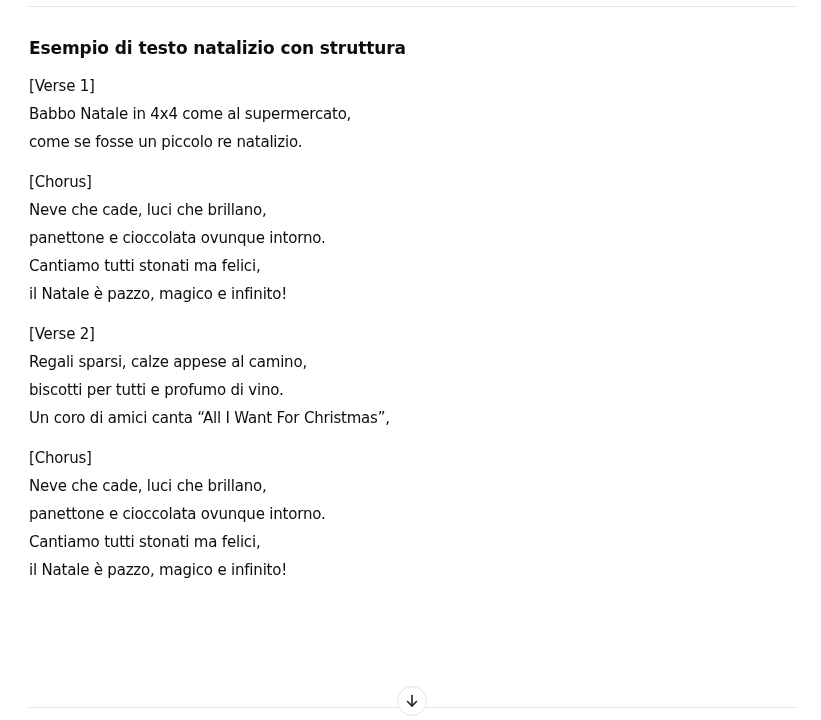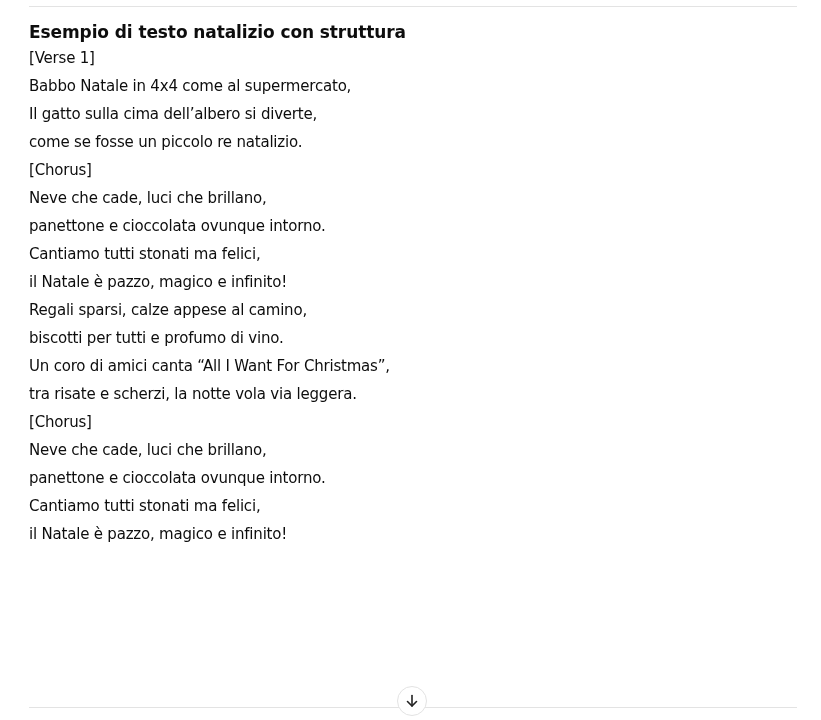--- a/index.html
+++ b/index.html
@@ -6,27 +6,27 @@
     body {
       width: 821px; height: 720px; position: relative; overflow: hidden;
       font-family: "DejaVu Sans", "Liberation Sans", sans-serif;
       color: #0d0d0d;
     }
     .top-rule {
       position: absolute; left: 29px; top: 6px; width: 768px; height: 1px;
       background: #e3e3e3;
     }
     .content {
-      position: absolute; left: 29px; top: 20px; width: 768px;
+      position: absolute; left: 29px; top: 36px; width: 768px;
     }
     h3.title {
       margin: 0; font-size: 17px; font-weight: bold; line-height: 24px;
       letter-spacing: -0.1px;
     }
-    .stanza { }
+    .stanza { margin-top: 12px; }
     .stanza:first-of-type { }
     .line {
       font-size: 15px; line-height: 28px; white-space: nowrap;
       letter-spacing: -0.2px;
     }
     .bottom-rule {
       position: absolute; left: 29px; top: 707px; width: 768px; height: 1px;
       background: #e3e3e3;
     }
     .scroll-btn {
@@ -41,37 +41,36 @@
 <body>
 
 <div class="top-rule"></div>
 
 <div class="content">
   <h3 class="title">Esempio di testo natalizio con struttura</h3>
 
   <div class="stanza">
     <div class="line">[Verse 1]</div>
     <div class="line">Babbo Natale in 4x4 come al supermercato,</div>
-    <div class="line">Il gatto sulla cima dell’albero si diverte,</div>
     <div class="line">come se fosse un piccolo re natalizio.</div>
   </div>
 
   <div class="stanza">
     <div class="line">[Chorus]</div>
     <div class="line">Neve che cade, luci che brillano,</div>
     <div class="line">panettone e cioccolata ovunque intorno.</div>
     <div class="line">Cantiamo tutti stonati ma felici,</div>
     <div class="line">il Natale è pazzo, magico e infinito!</div>
   </div>
 
   <div class="stanza">
+    <div class="line">[Verse 2]</div>
     <div class="line">Regali sparsi, calze appese al camino,</div>
     <div class="line">biscotti per tutti e profumo di vino.</div>
     <div class="line">Un coro di amici canta “All I Want For Christmas”,</div>
-    <div class="line">tra risate e scherzi, la notte vola via leggera.</div>
   </div>
 
   <div class="stanza">
     <div class="line">[Chorus]</div>
     <div class="line">Neve che cade, luci che brillano,</div>
     <div class="line">panettone e cioccolata ovunque intorno.</div>
     <div class="line">Cantiamo tutti stonati ma felici,</div>
     <div class="line">il Natale è pazzo, magico e infinito!</div>
   </div>
 </div>

